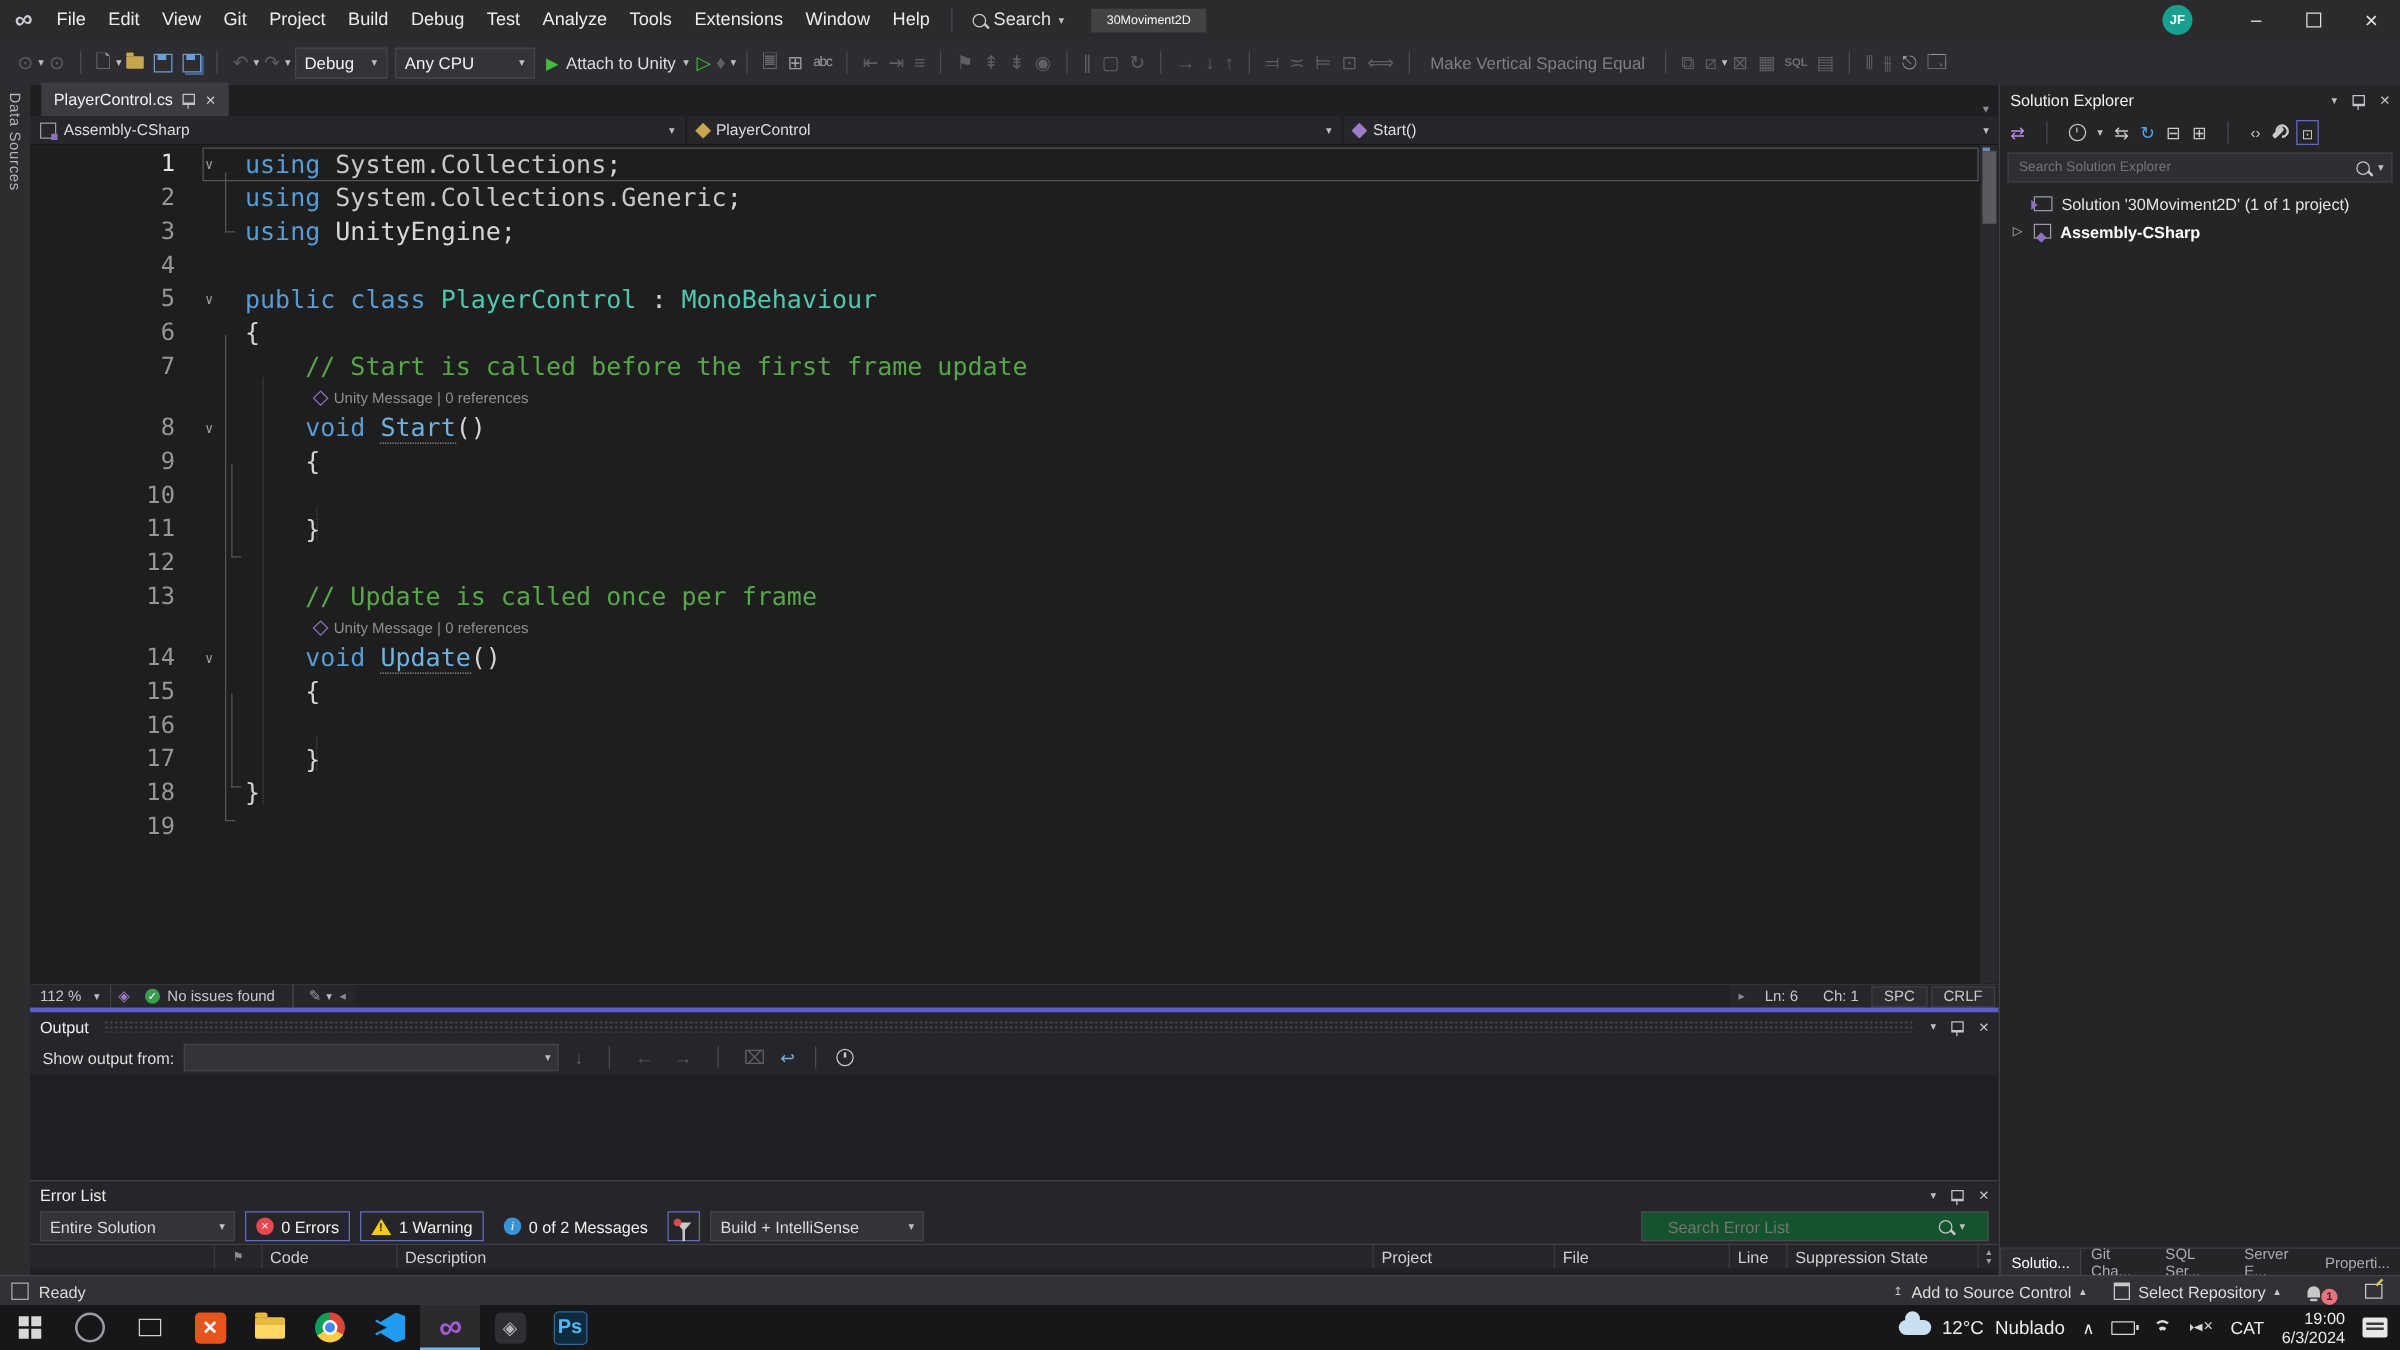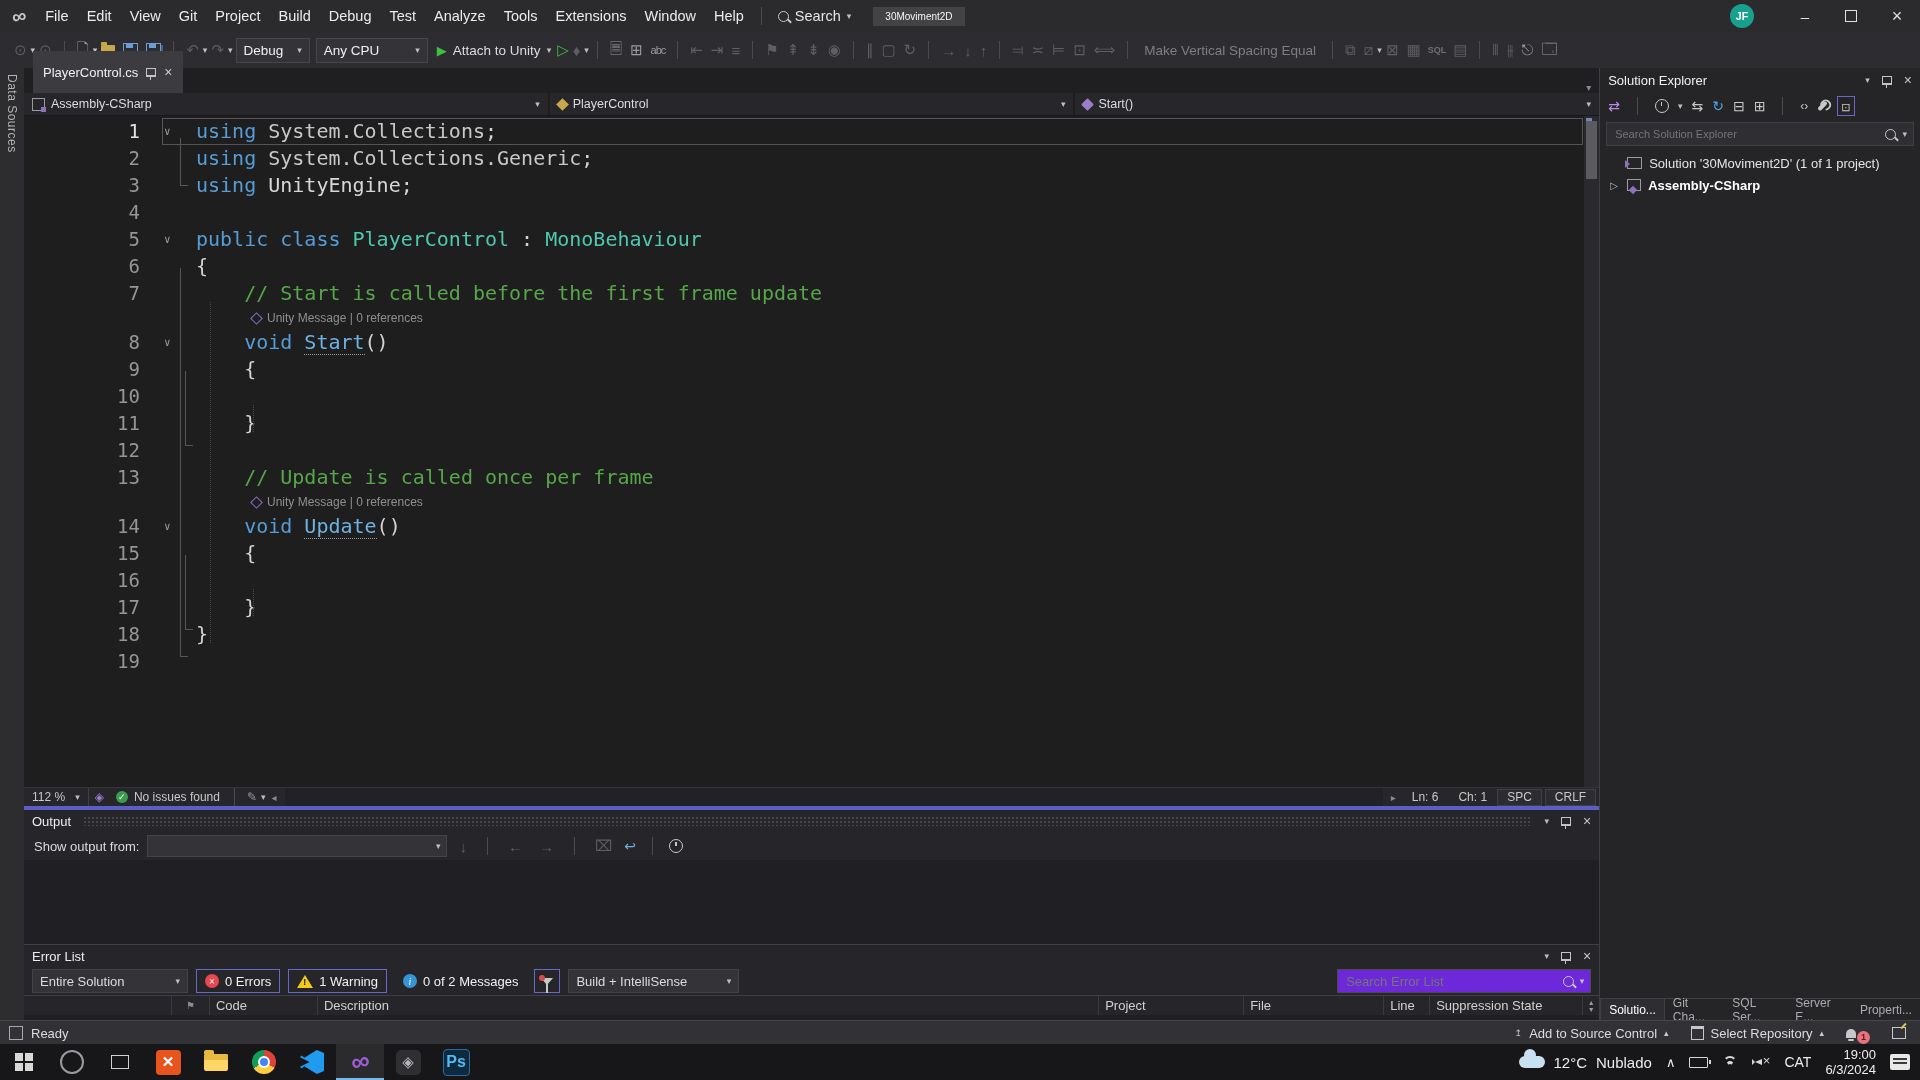--- a/index.html
+++ b/index.html
@@ -42,21 +42,21 @@
 
   
   #workspace{position:absolute;left:0;top:68px;width:1920px;height:952px;display:flex;}
   #leftstrip{width:24px;background:#2D2D30;display:flex;justify-content:center;padding-top:6px;}
   #leftstrip span{writing-mode:vertical-rl;font-size:12px;color:#B4B4B9;letter-spacing:.5px;}
   #centercol{width:1576px;display:flex;flex-direction:column;}
   #rightcol{width:320px;background:#252528;border-left:1px solid #3F3F46;display:flex;flex-direction:column;}
 
   
   #tabbar{height:25px;background:#1F1F22;display:flex;align-items:flex-end;}
-  .doc-tab{height:42px;background:#3B3B40;color:#F1F1F1;font-size:13px;display:flex;align-items:center;
+  .doc-tab{height:27px;background:#3B3B40;color:#F1F1F1;font-size:13px;display:flex;align-items:center;
            gap:8px;padding:0 10px;margin-left:9px;}
   .i-pin{display:inline-block;width:8px;height:6px;border:1px solid #C4C4C8;border-bottom:2px solid #C4C4C8;position:relative;}
   .i-pin::after{content:'';position:absolute;left:3px;top:7px;width:1px;height:4px;background:#C4C4C8;}
   .tab-close{color:#CCCCCC;font-size:14px;line-height:1;}
   #tabbar .well-menu{margin-left:auto;margin-right:8px;color:#8A8A8F;font-size:10px;}
 
   
   #breadcrumb{height:22px;display:flex;background:#1E1E1E;border-bottom:1px solid #18181B;}
   .crumb{flex:1;background:#27272B;border-right:2px solid #1E1E1E;display:flex;align-items:center;
          gap:6px;padding:0 8px;font-size:12.5px;color:#DCDCDC;}
@@ -129,22 +129,22 @@
            display:flex;align-items:center;justify-content:center;}
   .tri-warn{width:0;height:0;border-left:8px solid transparent;border-right:8px solid transparent;
             border-bottom:13px solid #F2CB1D;position:relative;}
   .tri-warn::after{content:'!';position:absolute;left:-2px;top:2px;font-size:9px;color:#222;font-weight:bold;}
   .dot-info{width:14px;height:14px;border-radius:50%;background:#3794D6;color:#fff;font-size:10px;font-style:italic;
             display:flex;align-items:center;justify-content:center;font-family:"Liberation Serif",serif;}
   .i-funnel{width:0;height:0;border-left:6px solid transparent;border-right:6px solid transparent;
             border-top:7px solid #C8C8C8;position:relative;}
   .i-funnel::after{content:'';position:absolute;left:-1px;top:-7px;width:2px;height:10px;background:#C8C8C8;top:-2px;}
   .i-funnel::before{content:'';position:absolute;left:-8px;top:-10px;width:6px;height:6px;border-radius:50%;background:#D6494F;}
-  .el-search{margin-left:auto;width:240px;height:22px;background:#6d28d9;border:1px solid #4A4A4F;
-             display:flex;align-items:center;padding:0 6px;gap:6px;}
+  .el-search{margin-left:auto;width:240px;height:22px;background:#14532d;border:1px solid #4A4A4F;
+             display:flex;align-items:center;padding:0 18px;gap:6px;}
   .el-search input{flex:1;background:transparent;border:none;outline:none;color:#C0C0C0;font-size:13px;
                    font-family:"Liberation Sans",sans-serif;}
   #el-cols{height:19px;display:flex;align-items:center;background:#26262A;font-size:13px;color:#D0D0D0;
            border-top:1px solid #3F3F46;}
   .el-col{height:100%;display:flex;align-items:center;padding:0 6px;border-right:1px solid #3A3A40;box-sizing:border-box;}
   .el-spin{width:16px;height:100%;display:flex;flex-direction:column;align-items:center;justify-content:center;
            color:#9A9A9F;font-size:7px;border-left:1px solid #3A3A40;margin-left:auto;}
   #el-content{flex:1;background:#202024;}
 
   

